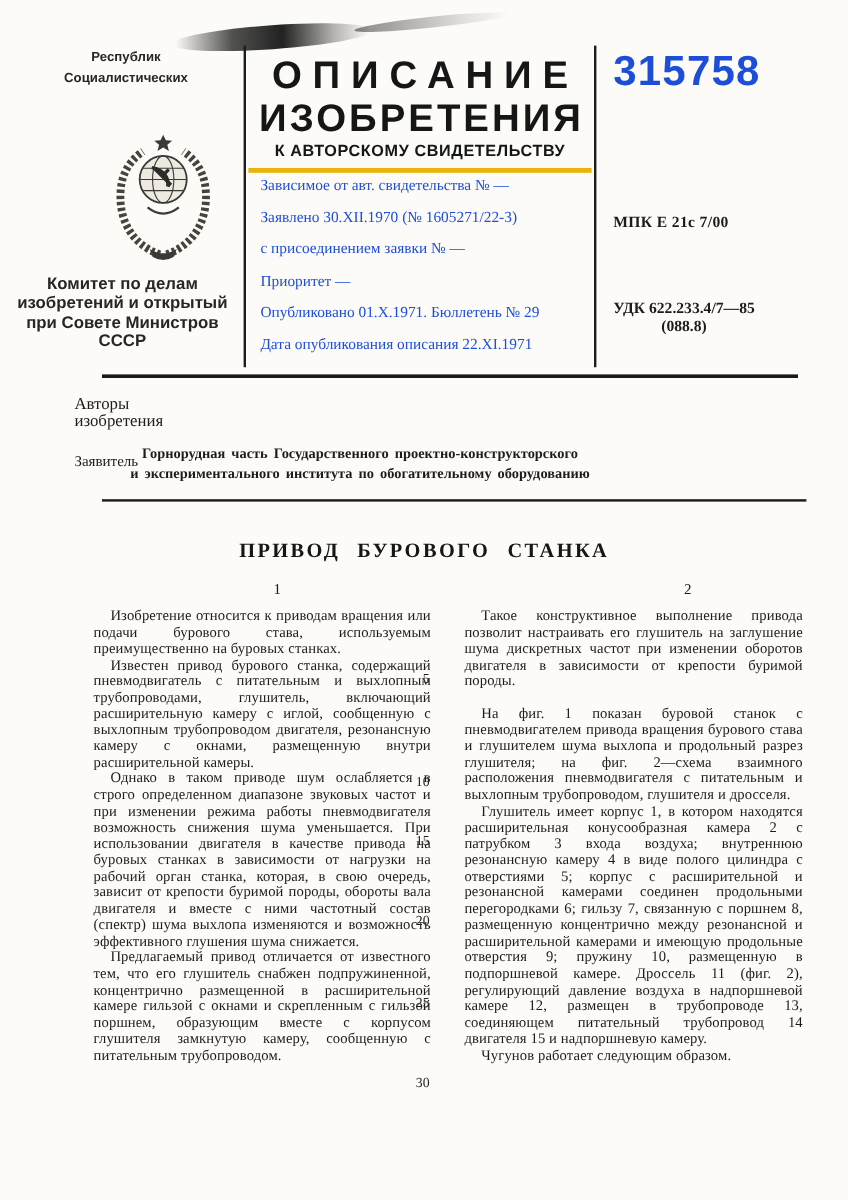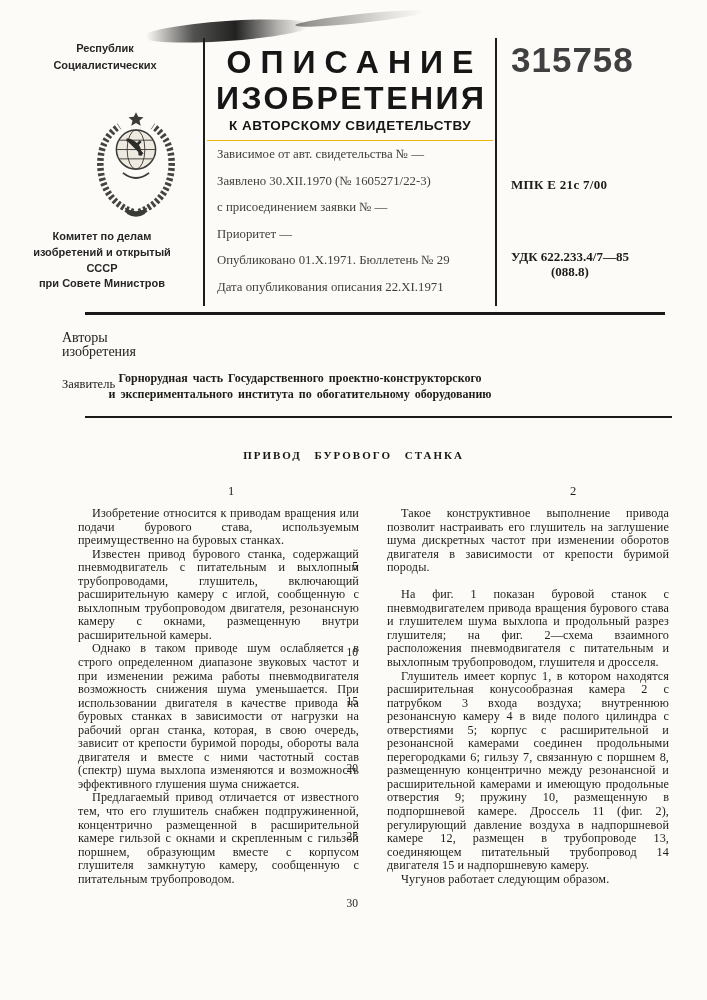--- a/index.html
+++ b/index.html
@@ -13,60 +13,60 @@
     border-radius:50%; transform:rotate(-4deg); }
   .smudge-tail { position:absolute; left:295px; top:14px; width:130px; height:9px;
     background:linear-gradient(90deg, rgba(40,40,40,.55), rgba(60,60,60,.15) 70%, rgba(60,60,60,0));
     border-radius:50%; transform:rotate(-6deg); }
 
   
   .country { position:absolute; left:14px; top:40px; width:182px; text-align:center;
     font-family:"Liberation Sans","DejaVu Sans",sans-serif; font-weight:bold; font-size:11px; line-height:16.5px; color:#262626; }
   .emblem { position:absolute; left:94px; top:111px; }
   .committee { position:absolute; left:8px; top:229px; width:188px; text-align:center;
-    font-family:"Liberation Sans","DejaVu Sans",sans-serif; font-weight:bold; font-size:11px; line-height:15.8px; color:#262626; }
+    font-family:"Liberation Sans","DejaVu Sans",sans-serif; font-weight:bold; font-size:14px; line-height:15.8px; color:#262626; }
 
   
   .vline { position:absolute; top:38px; height:268px; width:2px; background:#1c1c1c; }
   .vline-left { left:203px; }
   .vline-right { left:495px; }
 
   
   .doc-type { position:absolute; left:205px; top:44px; width:290px; text-align:center;
     font-family:"Liberation Sans","DejaVu Sans",sans-serif; font-weight:bold; color:#161616; }
   .doc-type .l1 { font-size:32px; letter-spacing:9px; line-height:36px; text-indent:9px; }
   .doc-type .l2 { font-size:32px; letter-spacing:2.5px; line-height:37px; text-indent:2.5px; }
   .doc-subtitle { position:absolute; left:207px; top:118px; width:286px; text-align:center;
     font-family:"Liberation Sans","DejaVu Sans",sans-serif; font-weight:bold; font-size:13.5px;
-    padding-bottom:7px; border-bottom:1px solid #eab308; letter-spacing:.5px; color:#161616; }
+    padding-bottom:7px; border-bottom:4px solid #eab308; letter-spacing:.5px; color:#161616; }
 
-  .fields { position:absolute; left:217px; top:147px; width:276px; font-size:12.8px; color:#404040; }
+  .fields { position:absolute; left:217px; top:147px; width:276px; font-size:12.8px; color:#1d4ed8; }
   .field { height:26.6px; white-space:nowrap; }
 
   
   .patent-number { position:absolute; left:511px; top:40px;
-    font-family:"Liberation Sans","DejaVu Sans",sans-serif; font-weight:bold; font-size:35px; letter-spacing:1px; color:#404040; }
+    font-family:"Liberation Sans","DejaVu Sans",sans-serif; font-weight:bold; font-size:35px; letter-spacing:1px; color:#1d4ed8; }
   .mpk { position:absolute; left:511px; top:177px; font-size:13px; font-weight:bold; letter-spacing:.3px; }
   .udk { position:absolute; left:511px; top:249px; font-size:13px; font-weight:bold; line-height:15px; }
   .udk .indent { padding-left:40px; }
 
   .hrule1 { position:absolute; left:85px; top:312px; width:580px; height:3px; background:#1a1a1a; }
   .hrule2 { position:absolute; left:85px; top:416px; width:587px; height:2px; background:#1a1a1a; }
 
   
   .authors-label { position:absolute; left:62px; top:331px; font-size:14px; line-height:13.5px; }
   .authors-names { position:absolute; left:130px; top:346px; width:340px; text-align:center;
     font-weight:bold; font-size:12.5px; letter-spacing:.3px; word-spacing:3px; }
   .applicant-label { position:absolute; left:62px; top:377px; font-size:12.5px; }
   .applicant-text { position:absolute; left:88px; top:371px; width:424px; text-align:center;
     font-weight:bold; font-size:12px; line-height:15.5px; word-spacing:2px; }
 
   
   .article-title { position:absolute; left:0; top:449px; width:707px; text-align:center;
-    font-weight:bold; font-size:11px; letter-spacing:2px; word-spacing:8px; color:#161616; }
+    font-weight:bold; font-size:17px; letter-spacing:2px; word-spacing:8px; color:#161616; }
   .col-num { position:absolute; top:484px; font-size:12.5px; }
   .col-num-1 { left:228px; }
   .col-num-2 { left:570px; }
 
   .col { position:absolute; top:507px; font-size:12.2px; line-height:13.55px;
     text-align:justify; letter-spacing:.1px; color:#1d1c1a; }
   .col p { text-indent:14px; }
   .col-left { left:78px; width:281px; }
   .col-right { left:387px; width:282px; }
   .col-right p.gap-above { margin-top:13.5px; }
@@ -101,22 +101,22 @@
       <path d="M35 29 c11 1.5 17 9.5 16 19 l-3.4 -1 c1 -7.5 -4.6 -13.5 -13 -15 z" fill="#2c2c2a"></path>
       <path d="M37 31 l15 15 M50 32 l-7 7" stroke="#2c2c2a" stroke-width="3" fill="none"></path>
       <path d="M31 66 q14 11 28 0" stroke="#3a3a38" stroke-width="2" fill="none"></path>
       <path d="M33 103 q12 8 24 0 l-2.5 7 q-9.5 6 -19 0 z" fill="#3a3a38"></path>
     </svg>
   </div>
 
   <div class="committee">
     <div>Комитет по делам</div>
     <div>изобретений и открытый</div>
+    <div>при Совете Министров</div>
     <div>СССР</div>
-    <div>при Совете Министров</div>
   </div>
 
   <div class="vline vline-left"></div>
   <div class="vline vline-right"></div>
 
   <div class="doc-type">
     <div class="l1">ОПИСАНИЕ</div>
     <div class="l2">ИЗОБРЕТЕНИЯ</div>
   </div>
   <div class="doc-subtitle">К АВТОРСКОМУ СВИДЕТЕЛЬСТВУ</div>

